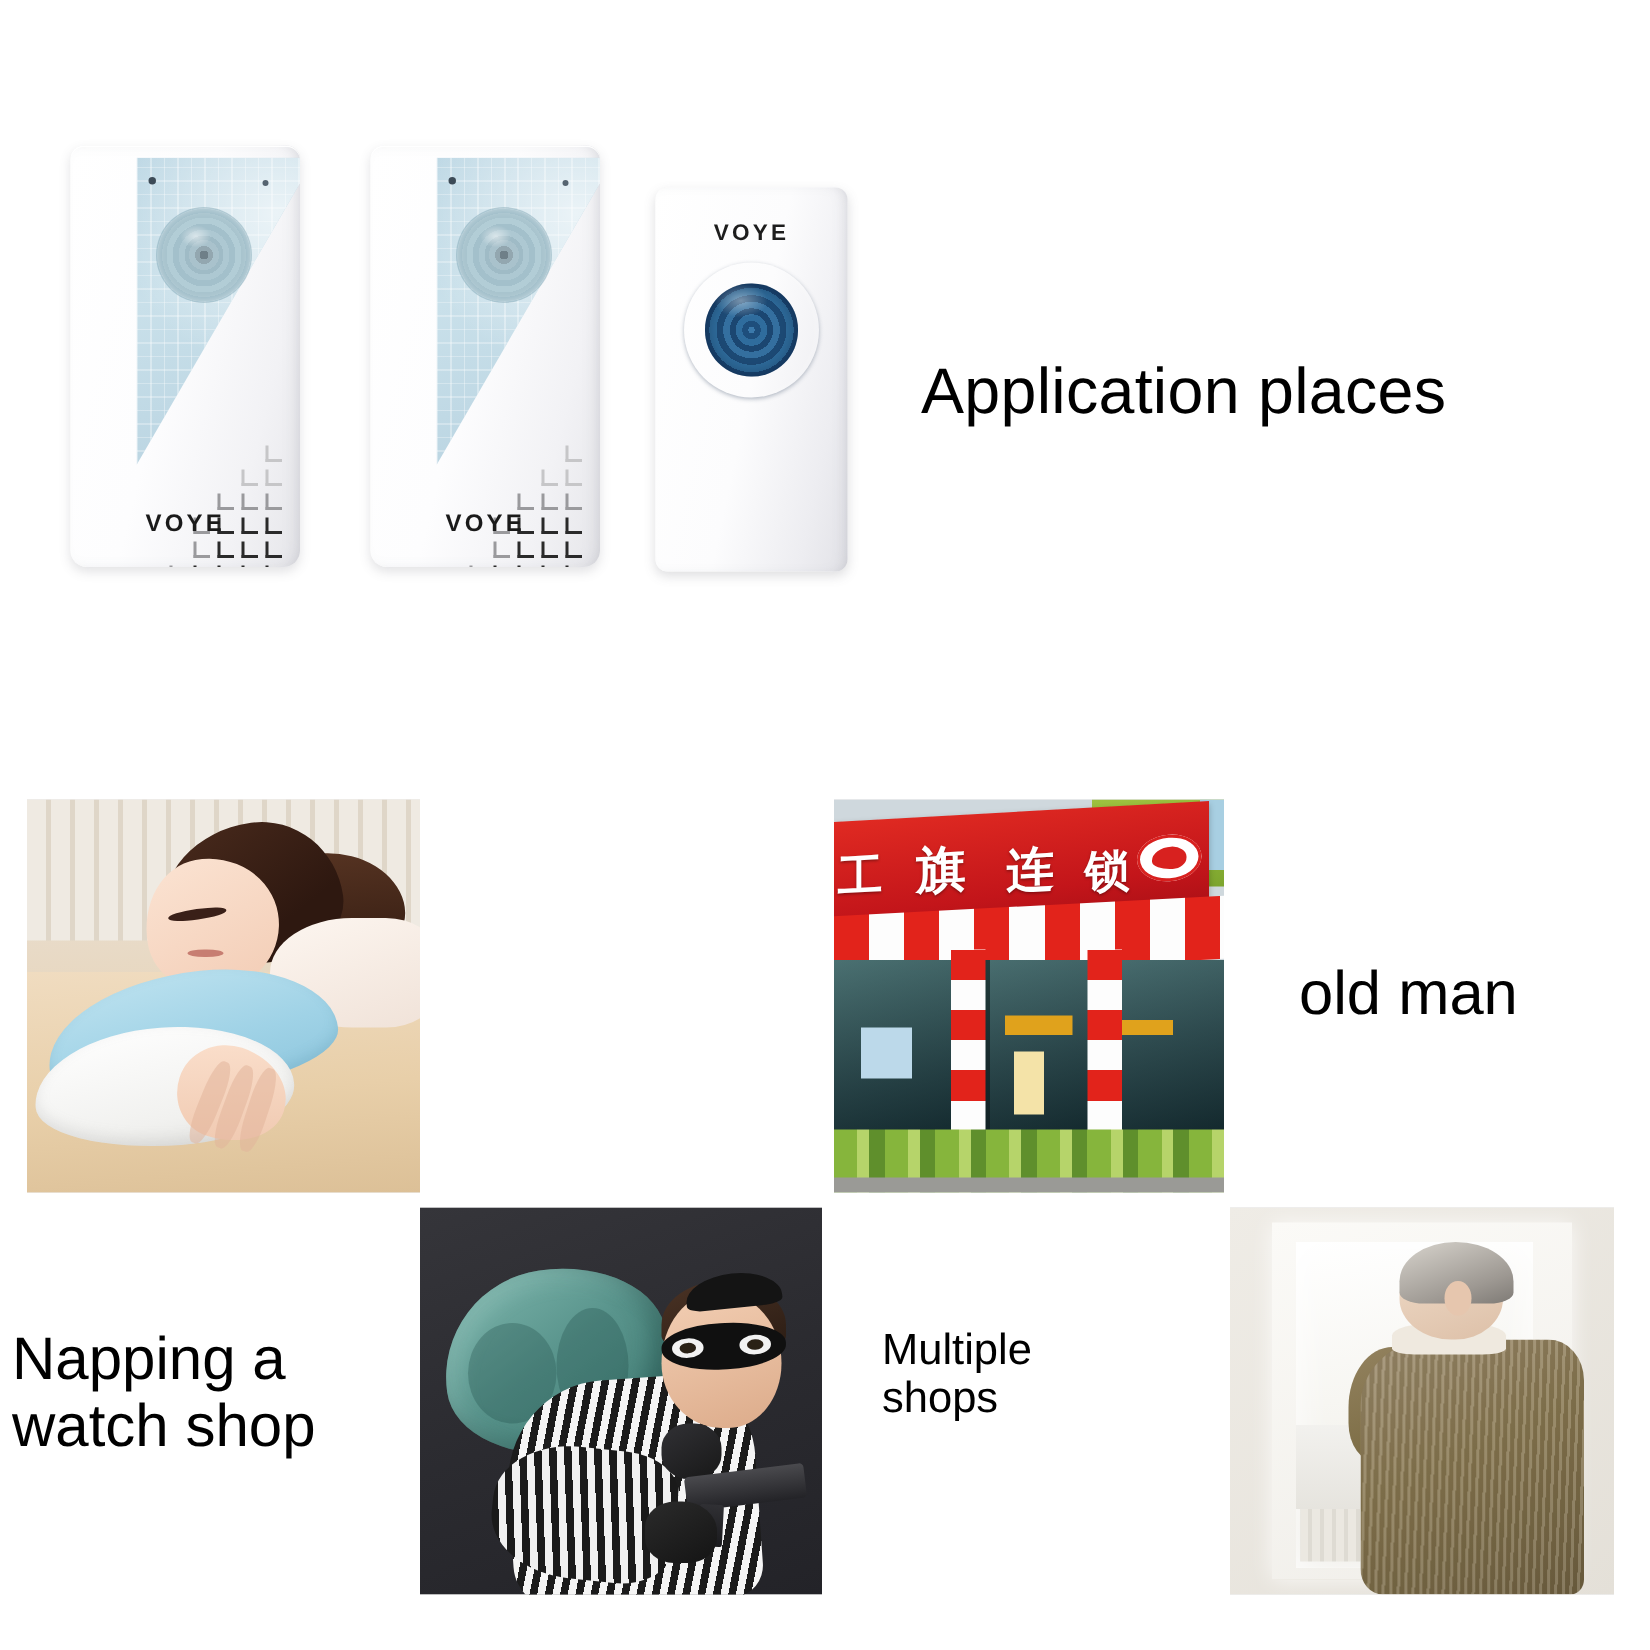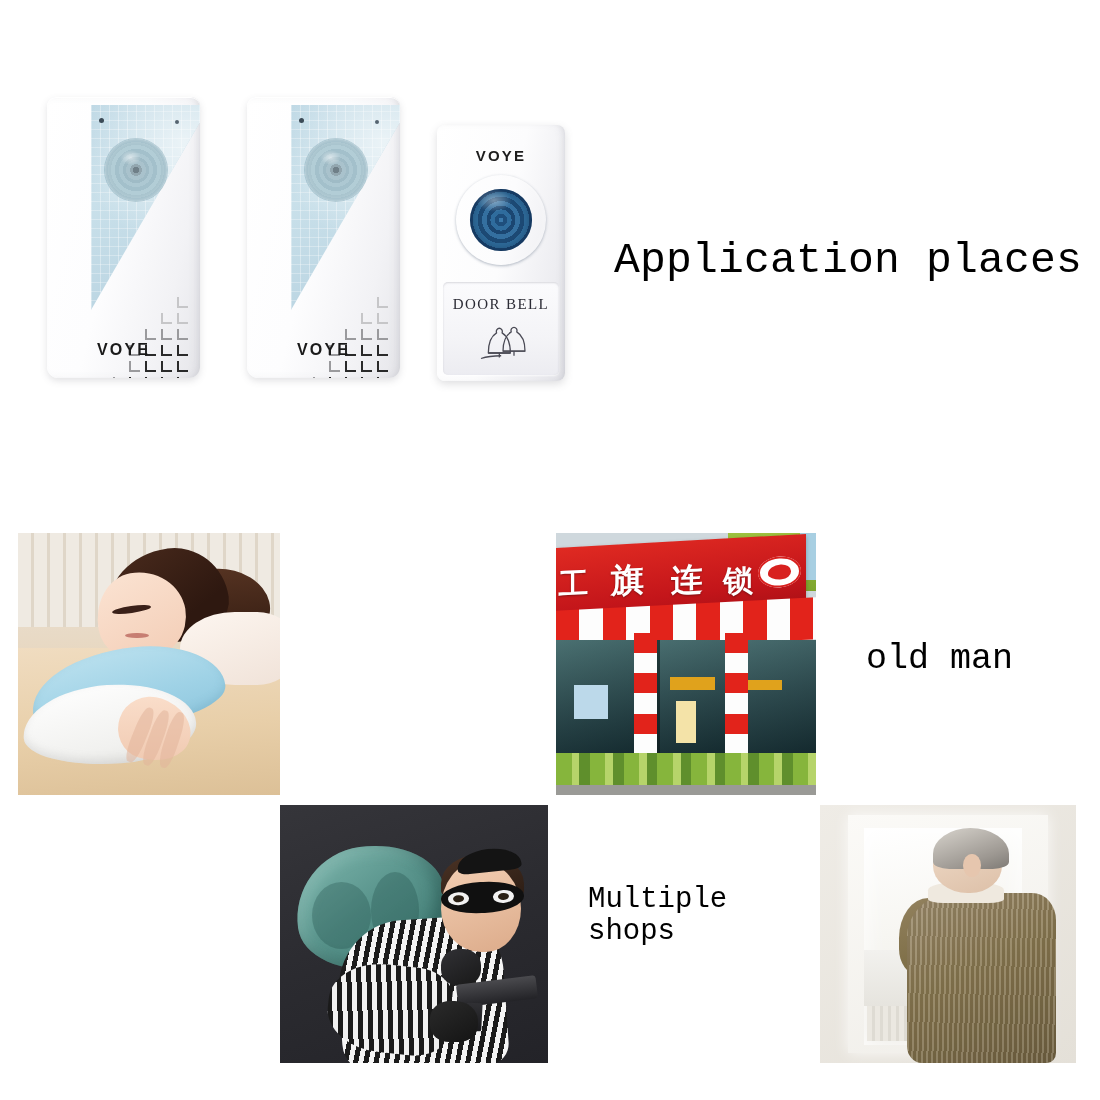--- a/index.html
+++ b/index.html
@@ -273,24 +273,24 @@
   .elder-body{position:absolute;left:34%;top:34%;width:58%;height:66%;
     background:
       repeating-linear-gradient(92deg,rgba(255,255,255,.16) 0 2px,rgba(0,0,0,.08) 2px 5px),
       linear-gradient(155deg,#9c8b6c 0%,#87764f 45%,#6f6040 100%);
     border-radius:32% 16% 6% 10%/26% 16% 6% 10%;}
   .elder-shoulder{position:absolute;left:31%;top:36%;width:22%;height:30%;
     background:linear-gradient(160deg,#93825f,#77683f);border-radius:52% 18% 14% 34%;}
 
   
   .caption{position:absolute;color:#000;font-weight:400;line-height:1.12;
-    font-family:Liberation Mono, monospace;white-space:pre-line;}
+    font-family:Liberation Sans, sans-serif;white-space:pre-line;}
   #caption-application{left:614px;top:237px;font-size:43px;letter-spacing:.2px;}
   #caption-night-shift{left:293px;top:645px;font-size:42px;}
-  #caption-old-man{left:866px;top:640px;font-size:35px;}
+  #caption-old-man{left:866px;top:640px;font-size:41px;}
   #caption-napping{left:8px;top:884px;font-size:40px;}
   #caption-multiple{left:588px;top:884px;font-size:29px;}
 </style>
 </head>
 <body>
 
 <div class="stage">
 
   <div id="product-group">
 
@@ -350,36 +350,20 @@
           <div class="gmark" style="left: 42px; top: 80px;"></div>
           <div class="gmark" style="left: 58px; top: 80px;"></div>
           <div class="gmark" style="left: 74px; top: 80px;"></div>
         </div>
       <div class="voye-label">VOYE</div>
     </div>
 
     <div id="transmitter">
       <div class="tx-voye">VOYE</div>
       <div class="tx-button"></div>
-      <div class="tx-plate">
-        <div class="tx-doorbell">DOOR BELL</div>
-        <div class="bells">
-          <svg viewBox="0 0 120 48" width="120" height="44" style="display:block;margin:0 auto;">
-            <g fill="none" stroke="#4a4a55" stroke-width="1.4" stroke-linejoin="round">
-              <path d="M44 36 C44 24 48 17 53 14 C52 11 54 9 56 9 C58 9 60 11 59 14 C64 17 68 24 68 36 Z"></path>
-              <path d="M44 36 L68 36"></path>
-              <path d="M56 36 L56 41"></path>
-              <path d="M60 34 C60 23 64 16 69 13 C68 10 70 8 72 8 C74 8 76 10 75 13 C80 16 84 23 84 34 Z"></path>
-              <path d="M60 34 L84 34"></path>
-              <path d="M72 34 L72 39"></path>
-              <path d="M36 42 C42 40 50 39 58 39"></path>
-            </g>
-          </svg>
-        </div>
-      </div>
     </div>
   </div>
 
   <div class="caption" id="caption-application">Application places</div>
 
   <div class="photo" id="photo-sleeping">
     <div class="bg"></div>
     <div class="wall-slats"></div>
     <div class="bed-sheet"></div>
     <div class="hair2"></div>
@@ -419,20 +403,22 @@
     <div class="shop-banner" style="left:44%;top:55%;width:17%;height:5%;"></div>
     <div class="shop-banner" style="left:74%;top:56%;width:13%;height:4%;"></div>
     <div class="shop-poster" style="left:46%;top:64%;width:8%;height:16%;"></div>
     <div class="shop-poster" style="left:7%;top:58%;width:13%;height:13%;background:#bcd9ea;"></div>
     <div class="veg-row"></div>
     <div class="ground"></div>
   </div>
 
   <div class="caption" id="caption-old-man">old man</div>
 
+  <div class="caption" id="caption-napping">Napping a
+watch shop</div>
 
   <div class="photo" id="photo-thief">
     <div class="dark"></div>
     <div class="sack"></div>
     <div class="sack-fold" style="left:12%;top:30%;width:22%;height:26%;"></div>
     <div class="sack-fold" style="left:34%;top:26%;width:18%;height:30%;"></div>
     <div class="thief-body"></div>
     <div class="thief-arm"></div>
     <div class="thief-hair"></div>
     <div class="thief-head"></div>

